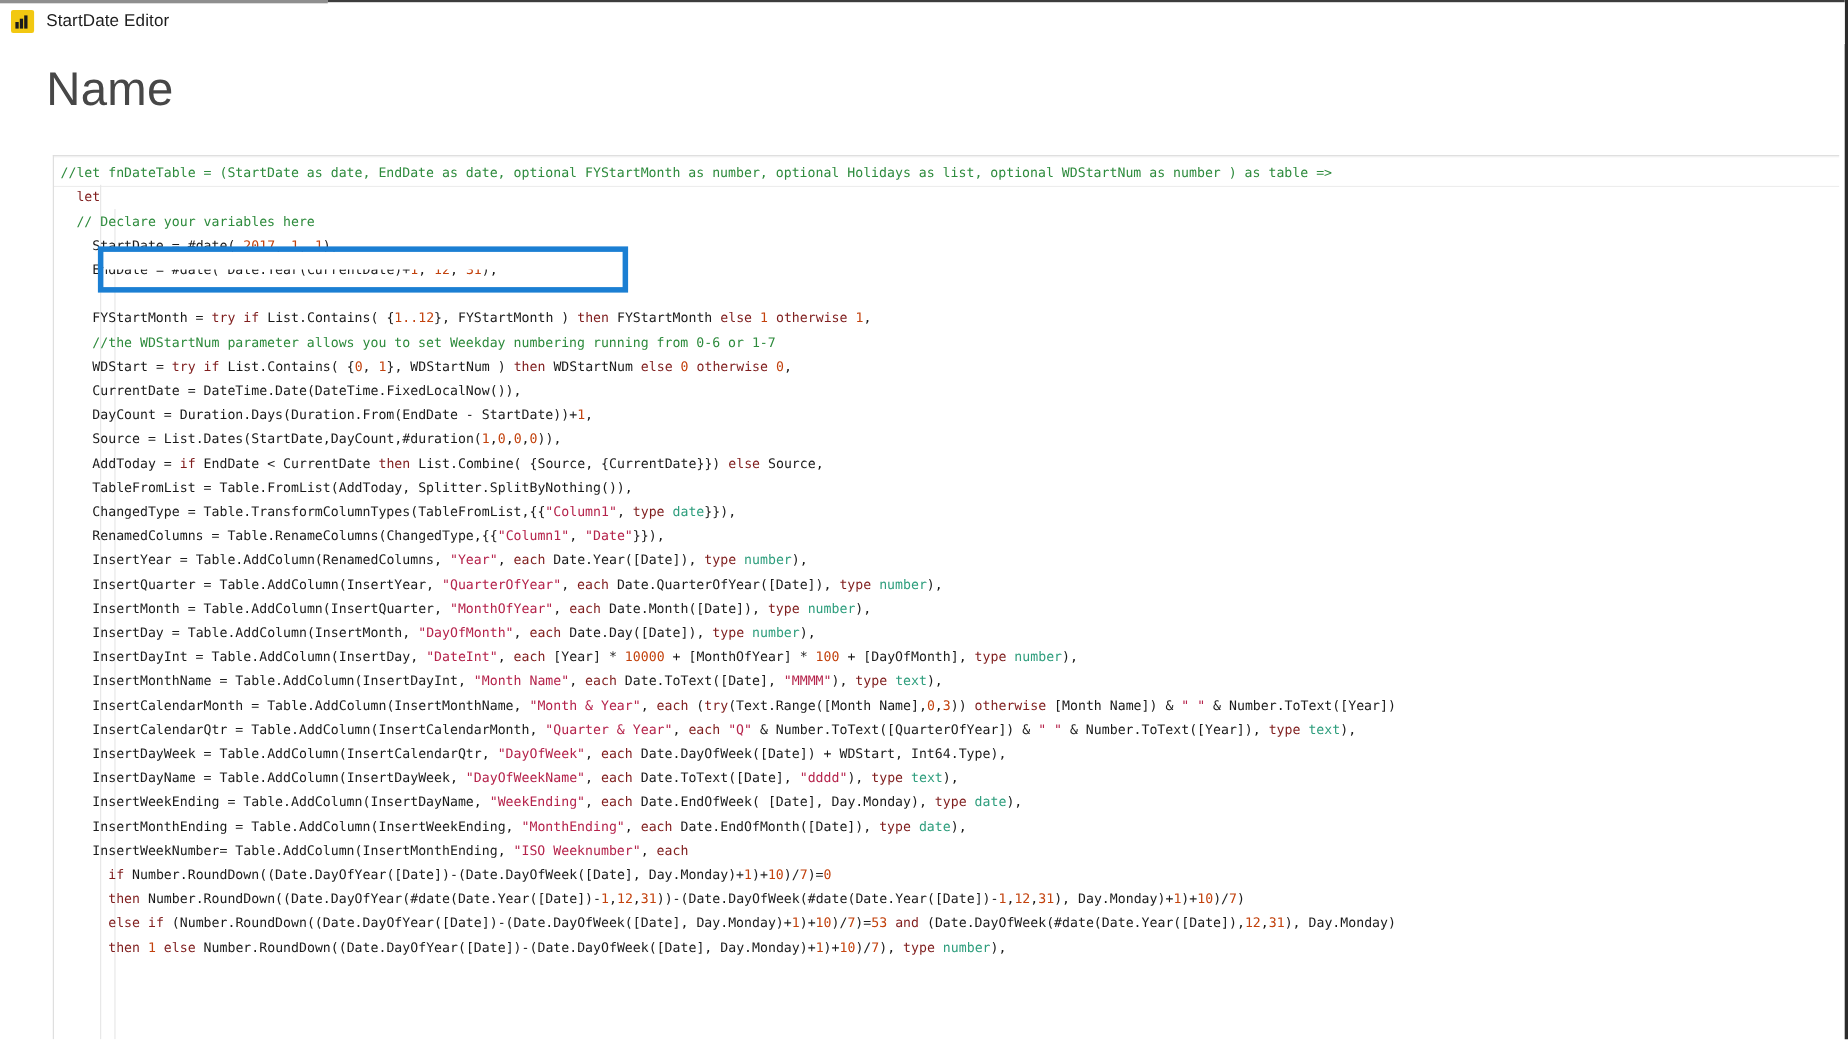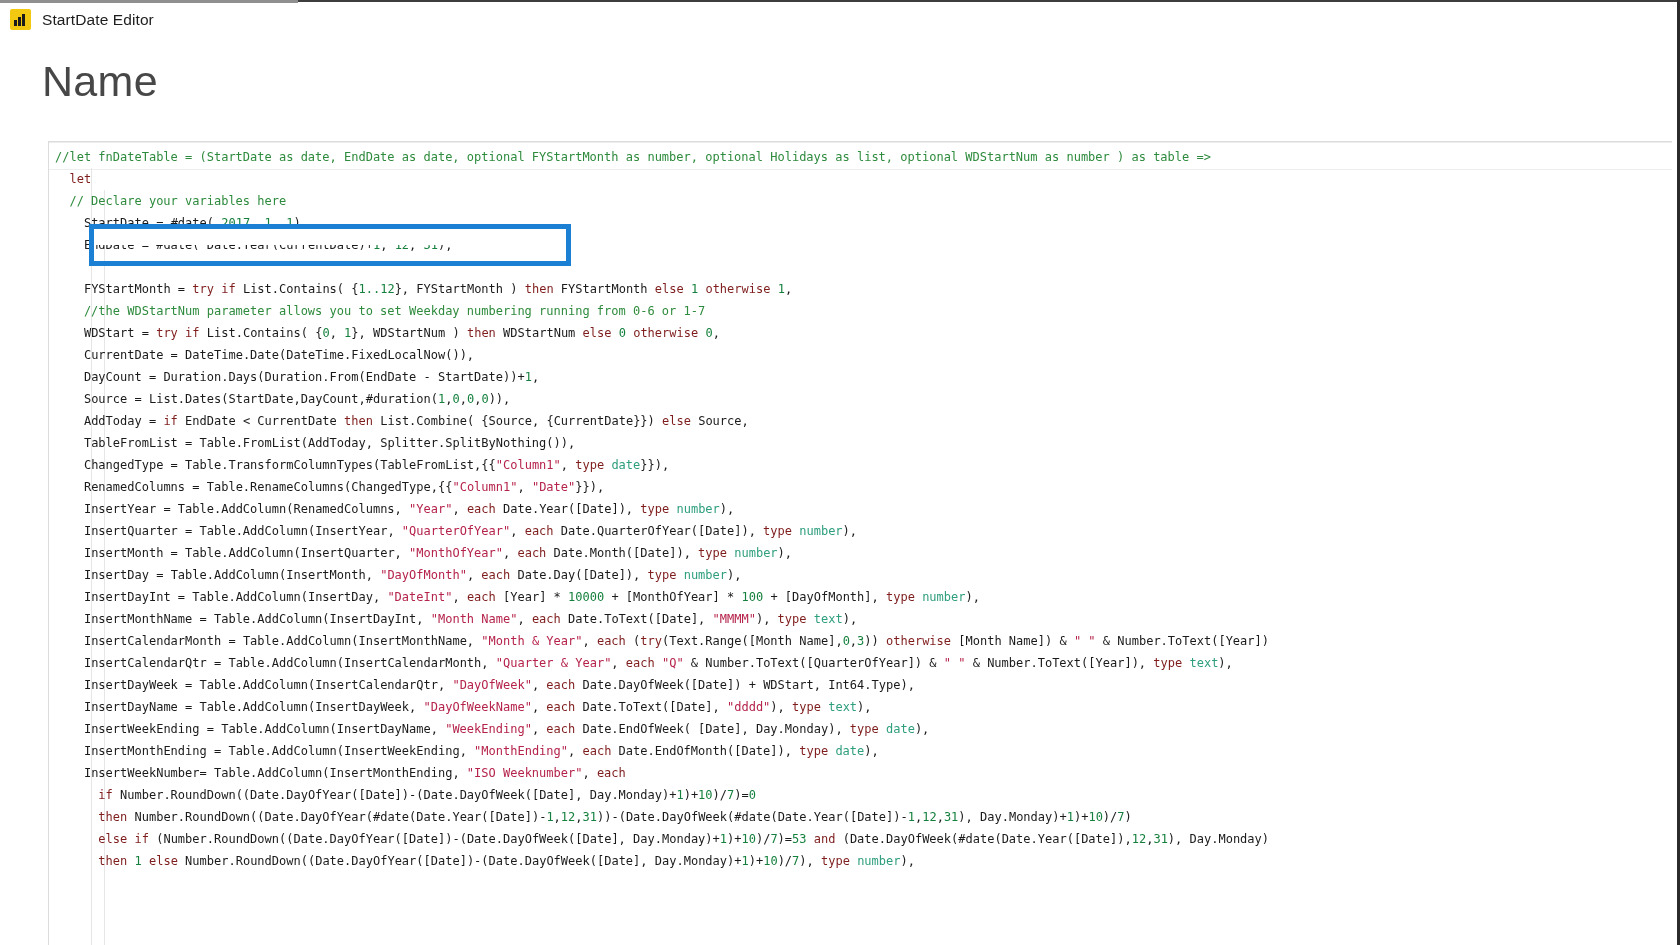--- a/index.html
+++ b/index.html
@@ -125,21 +125,21 @@
     left: 0;
     width: 1624px;
     height: 1px;
     background: #ededed;
   }
 
   
   .kw   { color: #7f1d1d; }        
   .cmt  { color: #2e8b3d; }        
   .str  { color: #b5234b; }        
-  .num  { color: #15803d; }        
+  .num  { color: #c2410c; }        
   .typ  { color: #2e9e7d; }        
   .id   { color: #1a1a1a; }
 
   
   #highlight-box {
     position: absolute;
     left: 89px;
     top: 224px;
     width: 482px;
     height: 42px;

